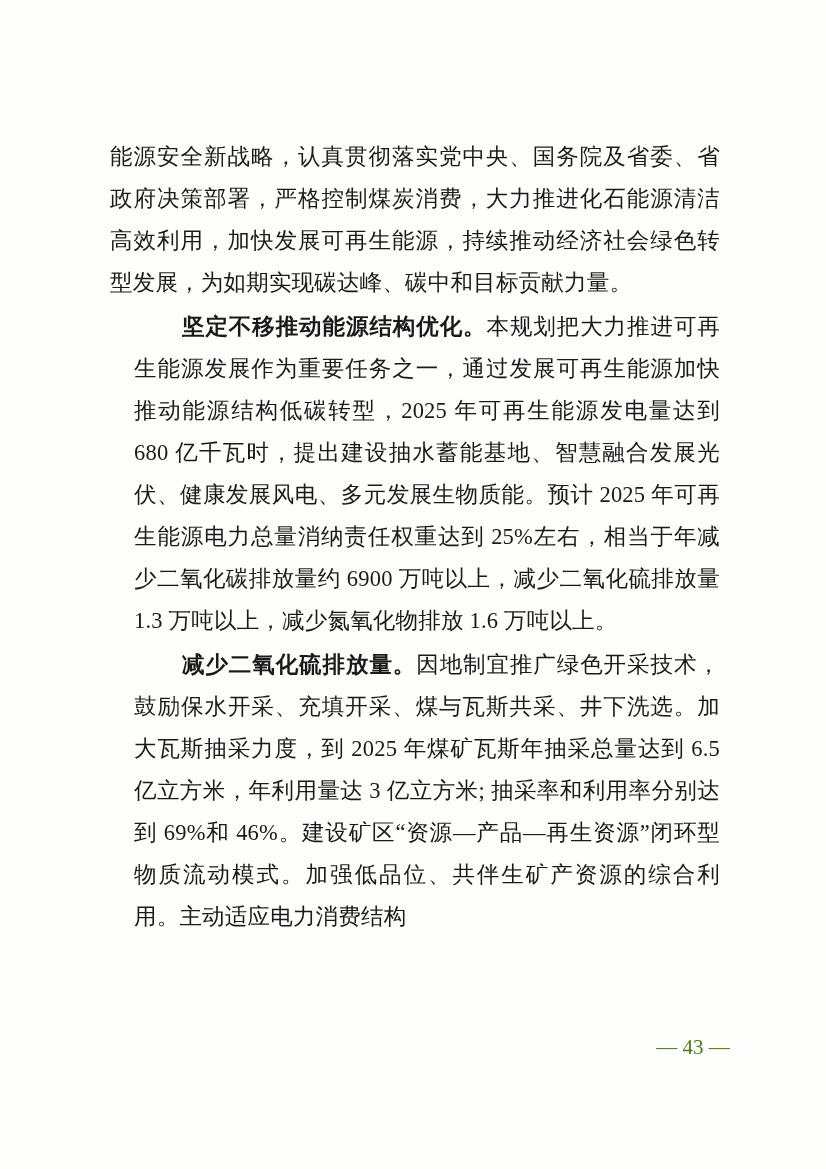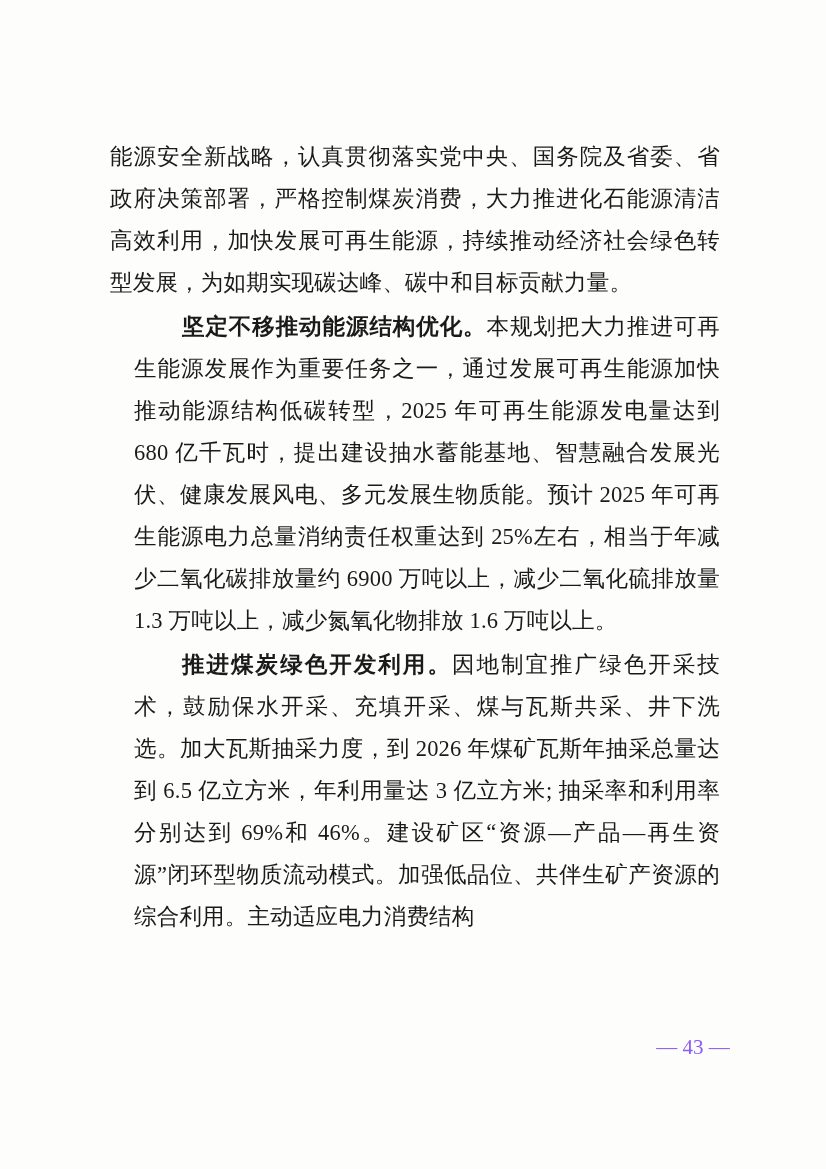--- a/index.html
+++ b/index.html
@@ -46,38 +46,38 @@
     font-weight: bold;
   }
   .page-number {
     position: absolute;
     left: 0;
     top: 1035px;
     width: 826px;
     text-align: center;
     font-size: 21px;
     font-family: "Liberation Serif", serif;
-    color: #8b5cf6;
+    color: #4d7c0f;
   }
   .page-number .pn-inner {
     display: inline-block;
     padding-left: 560px;
   }
 </style>
 </head>
 <body>
 
 <div class="page">
 
   <div class="content">
 
     <p class="para"><span>能源安全新战略，认真贯彻落实党中央、国务院及省委、省政府决策部署，严格控制煤炭消费，大力推进化石能源清洁高效利用，加快发展可再生能源，持续推动经济社会绿色转型发展，为如期实现碳达峰、碳中和目标贡献力量。</span></p>
 
     <p class="para indent"><span class="lead">坚定不移推动能源结构优化。</span><span>本规划把大力推进可再生能源发展作为重要任务之一，通过发展可再生能源加快推动能源结构低碳转型，2025 年可再生能源发电量达到 680 亿千瓦时，提出建设抽水蓄能基地、智慧融合发展光伏、健康发展风电、多元发展生物质能。预计 2025 年可再生能源电力总量消纳责任权重达到 25%左右，相当于年减少二氧化碳排放量约 6900 万吨以上，减少二氧化硫排放量 1.3 万吨以上，减少氮氧化物排放 1.6 万吨以上。</span></p>
 
 
-    <p class="para indent"><span class="lead">推进煤炭绿色开发利用。</span><span>因地制宜推广绿色开采技术，鼓励保水开采、充填开采、煤与瓦斯共采、井下洗选。加大瓦斯抽采力度，到 2026 年煤矿瓦斯年抽采总量达到 6.5 亿立方米，年利用量达 3 亿立方米; 抽采率和利用率分别达到 69%和 46%。建设矿区“资源—产品—再生资源”闭环型物质流动模式。加强低品位、共伴生矿产资源的综合利用。主动适应电力消费结构</span></p>
+    <p class="para indent"><span class="lead">减少二氧化硫排放量。</span><span>因地制宜推广绿色开采技术，鼓励保水开采、充填开采、煤与瓦斯共采、井下洗选。加大瓦斯抽采力度，到 2025 年煤矿瓦斯年抽采总量达到 6.5 亿立方米，年利用量达 3 亿立方米; 抽采率和利用率分别达到 69%和 46%。建设矿区“资源—产品—再生资源”闭环型物质流动模式。加强低品位、共伴生矿产资源的综合利用。主动适应电力消费结构</span></p>
 
   </div>
 
   <div class="page-number"><span class="pn-inner">— 43 —</span></div>
 
 </div>
 
 </body></html>

